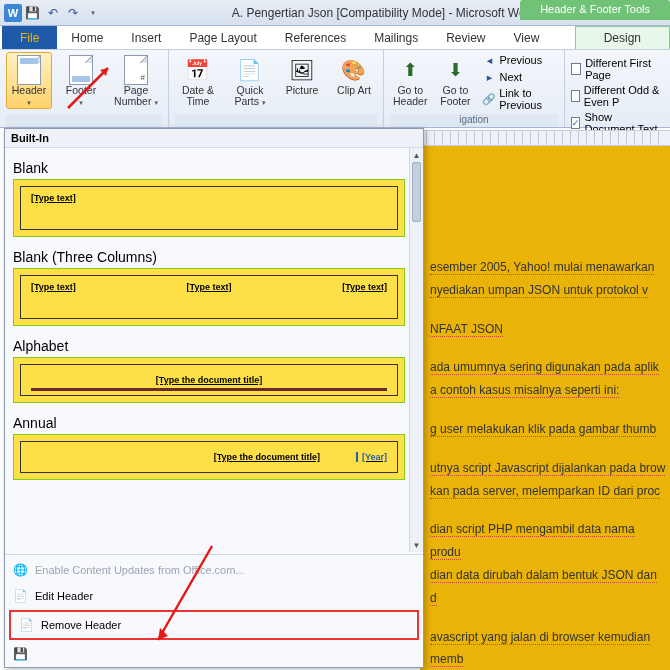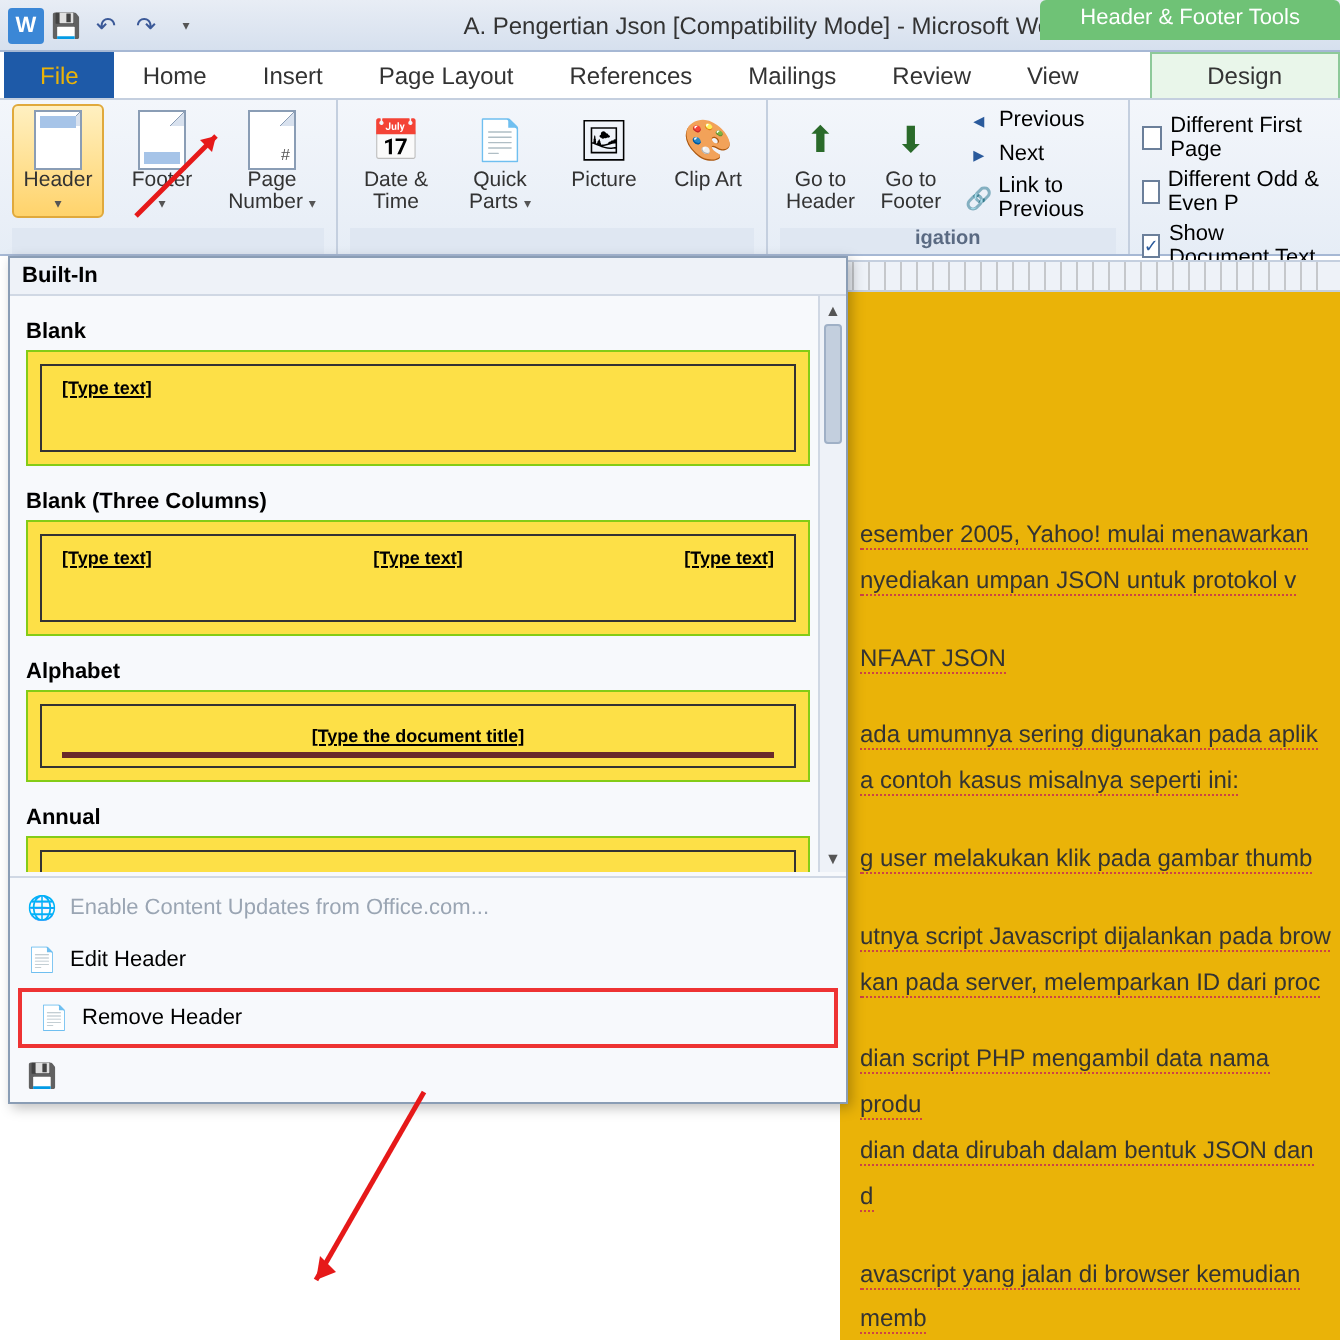--- a/index.html
+++ b/index.html
@@ -25,28 +25,28 @@
 .page-icon { width: 24px; height: 30px; background: #fff; border: 1px solid #8a9db5; position: relative; }
 .page-icon::before { content: ""; position: absolute; top: 0; right: 0; width: 7px; height: 7px; background: linear-gradient(135deg,#fff 48%,#8a9db5 50%,#d8e1ee 52%); }
 .page-header-band { position: absolute; top: 2px; left: 2px; right: 2px; height: 6px; background: #a6c4e8; }
 .page-footer-band { position: absolute; bottom: 2px; left: 2px; right: 2px; height: 6px; background: #a6c4e8; }
 .page-num-mark { position: absolute; bottom: 2px; right: 2px; font-size: 8px; color: #555; }
 .small-col { display: flex; flex-direction: column; gap: 1px; font-size: 11px; }
 .small-item { display: flex; align-items: center; gap: 3px; padding: 1px 2px; cursor: pointer; }
 .small-item .sicon { width: 14px; height: 14px; display: inline-flex; align-items: center; justify-content: center; color: #2a5a9c; font-size: 11px; }
 .chk { display: flex; align-items: center; gap: 4px; font-size: 11px; padding: 1px 0; }
 .chkbox { width: 12px; height: 12px; border: 1px solid #6b7f9a; background: #fff; display: inline-flex; align-items: center; justify-content: center; font-size: 9px; color: #2a5a9c; }
-.group-label { font-size: 10px; color: #5a6a82; text-align: center; padding: 0 0 2px; background: #dfe7f2; font-weight: bold; }
-.dropdown-panel { position: absolute; left: 4px; top: 128px; width: 420px; height: 424px; background: #f7f9fc; border: 1px solid #8a9db5; box-shadow: 2px 2px 6px rgba(0,0,0,0.25); z-index: 50; display: flex; flex-direction: column; }
+.group-label { font-size: 10px; color: #5a6a82; text-align: center; padding: 0 0 2px; background: #dfe7f2; }
+.dropdown-panel { position: absolute; left: 4px; top: 128px; width: 420px; height: 540px; background: #f7f9fc; border: 1px solid #8a9db5; box-shadow: 2px 2px 6px rgba(0,0,0,0.25); z-index: 50; display: flex; flex-direction: column; }
 .dp-header { padding: 3px 6px; font-weight: bold; font-size: 11px; background: #eef2f8; border-bottom: 1px solid #d0d8e4; }
 .dp-scroll { flex: 1; overflow: hidden; position: relative; padding: 2px 16px 2px 6px; }
 .dp-scrollbar { position: absolute; right: 0; top: 0; bottom: 0; width: 14px; background: #eef2f8; border-left: 1px solid #d0d8e4; }
 .dp-scrollbar .thumb { position: absolute; left: 2px; right: 2px; top: 14px; height: 60px; background: #c3cfde; border: 1px solid #9fb0c6; border-radius: 2px; }
 .dp-scrollbar .arr { position: absolute; left: 0; right: 0; height: 14px; display: flex; align-items: center; justify-content: center; font-size: 8px; color: #555; }
-.dp-item-title { font-size: 11px; font-weight: bold; padding: 10px 2px 3px; }
+.dp-item-title { font-size: 14px; font-weight: normal; padding: 10px 2px 3px; }
 .dp-preview { border: 1px solid #84cc16; background: #fde047; margin: 0 2px 2px; padding: 6px; text-decoration: underline; }
 .prev-inner { border: 1.5px solid #333; padding: 6px 10px 26px; font-size: 9px; font-family: "Times New Roman", serif; }
 .prev-inner.three { display: flex; justify-content: space-between; }
 .prev-inner.alpha { padding: 10px 10px 4px; text-align: center; }
 .prev-inner.alpha .line { height: 3px; background: #6a2a2a; margin-top: 3px; }
 .prev-inner.annual { display: flex; justify-content: flex-end; gap: 4px; padding: 10px; }
 .prev-inner.annual .title { font-weight: bold; }
 .prev-inner.annual .year { color: #2a5aa8; font-weight: bold; border-left: 2px solid #2a5aa8; padding-left: 4px; margin-left: 32px; }
 .dp-sep { height: 1px; background: #d0d8e4; margin: 2px 0; }
 .dp-cmd { display: flex; align-items: center; gap: 6px; padding: 5px 8px; font-size: 11px; cursor: pointer; }

